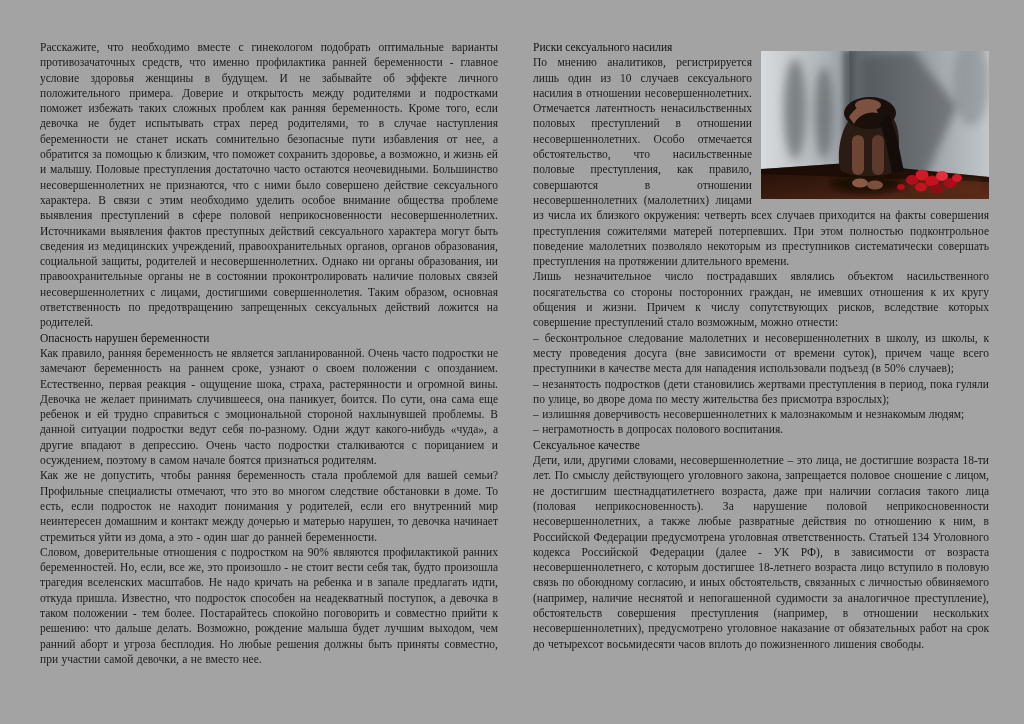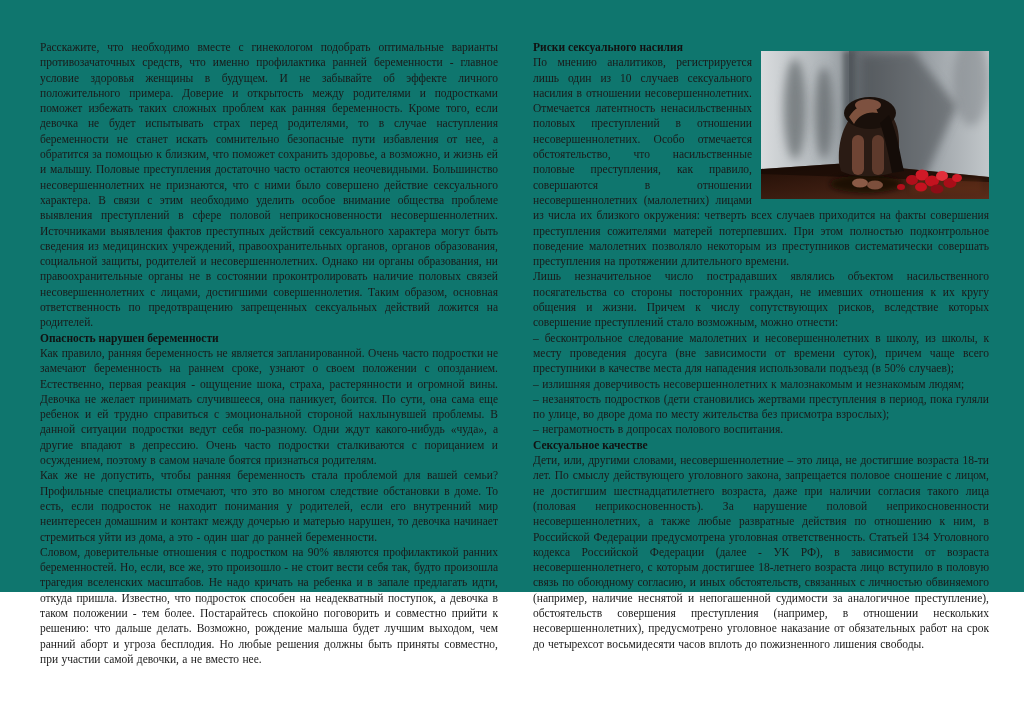--- a/index.html
+++ b/index.html
@@ -1,28 +1,28 @@
 <!DOCTYPE html>
 <html><head>
 <meta charset="utf-8">
 <style>
   * { margin:0; padding:0; box-sizing:border-box; }
   html,body { width:1024px; height:724px; background:#ffffff; overflow:hidden; }
   .page {
-    position:relative; width:1024px; height:592px; background:#0f766e;
+    position:relative; width:1024px; height:724px; background:#a3a3a3;
     font-family:"Liberation Serif", serif; color:#161616;
   }
   .col { position:absolute; top:40px; }
   .col-left  { left:40px;  width:458px; }
   .col-right { left:533px; width:456px; }
   p.body {
     font-size:11.5px; line-height:15.3px; text-align:justify;
     word-spacing:0.5px; color:#1a1a1a;
   }
-  p.heading { font-size:11.5px; line-height:15.3px; font-weight:700; text-align:left; color:#111; }
+  p.heading { font-size:11.5px; line-height:15.3px; font-weight:400; text-align:left; color:#111; }
   .photo-wrap {
     float:right; width:228px; height:148px; margin:11px 0 7px 9px;
     overflow:hidden;
   }
   .photo-wrap svg { display:block; width:228px; height:148px; }
 </style>
 </head>
 <body>
 
 <div class="page">
@@ -101,21 +101,21 @@
           <ellipse cx="140" cy="136" rx="4" ry="3" fill="#b00f1b"></ellipse>
         </g>
       </svg>
     </span>
 
     <p class="heading">Риски сексуального насилия</p>
     <p class="body">По мнению аналитиков, регистрируется лишь один из 10 случаев сексуального насилия в отношении несовершеннолетних. Отмечается латентность ненасильственных половых преступлений в отношении несовершеннолетних. Особо отмечается обстоятельство, что насильственные половые преступления, как правило, совершаются в отношении несовершеннолетних (малолетних) лицами из числа их близкого окружения: четверть всех случаев приходится на факты совершения преступления сожителями матерей потерпевших. При этом полностью подконтрольное поведение малолетних позволяло некоторым из преступников систематически совершать преступления на протяжении длительного времени.</p>
     <p class="body">Лишь незначительное число пострадавших являлись объектом насильственного посягательства со стороны посторонних граждан, не имевших отношения к их кругу общения и жизни. Причем к числу сопутствующих рисков, вследствие которых совершение преступлений стало возможным, можно отнести:</p>
 
     <p class="body">– бесконтрольное следование малолетних и несовершеннолетних в школу, из школы, к месту проведения досуга (вне зависимости от времени суток), причем чаще всего преступники в качестве места для нападения использовали подъезд (в 50% случаев);</p>
+    <p class="body">– незанятость подростков (дети становились жертвами преступления в период, пока гуляли по улице, во дворе дома по месту жительства без присмотра взрослых);</p>
     <p class="body">– излишняя доверчивость несовершеннолетних к малознакомым и незнакомым людям;</p>
-    <p class="body">– незанятость подростков (дети становились жертвами преступления в период, пока гуляли по улице, во дворе дома по месту жительства без присмотра взрослых);</p>
     <p class="body">– неграмотность в допросах полового воспитания.</p>
 
     <p class="heading">Сексуальное качестве</p>
     <p class="body">Дети, или, другими словами, несовершеннолетние – это лица, не достигшие возраста 18-ти лет. По смыслу действующего уголовного закона, запрещается половое сношение с лицом, не достигшим шестнадцатилетнего возраста, даже при наличии согласия такого лица (половая неприкосновенность). За нарушение половой неприкосновенности несовершеннолетних, а также любые развратные действия по отношению к ним, в Российской Федерации предусмотрена уголовная ответственность. Статьей 134 Уголовного кодекса Российской Федерации (далее - УК РФ), в зависимости от возраста несовершеннолетнего, с которым достигшее 18-летнего возраста лицо вступило в половую связь по обоюдному согласию, и иных обстоятельств, связанных с личностью обвиняемого (например, наличие неснятой и непогашенной судимости за аналогичное преступление), обстоятельств совершения преступления (например, в отношении нескольких несовершеннолетних), предусмотрено уголовное наказание от обязательных работ на срок до четырехсот восьмидесяти часов вплоть до пожизненного лишения свободы.</p>
   </div>
 
 </div>
 
 </body></html>

